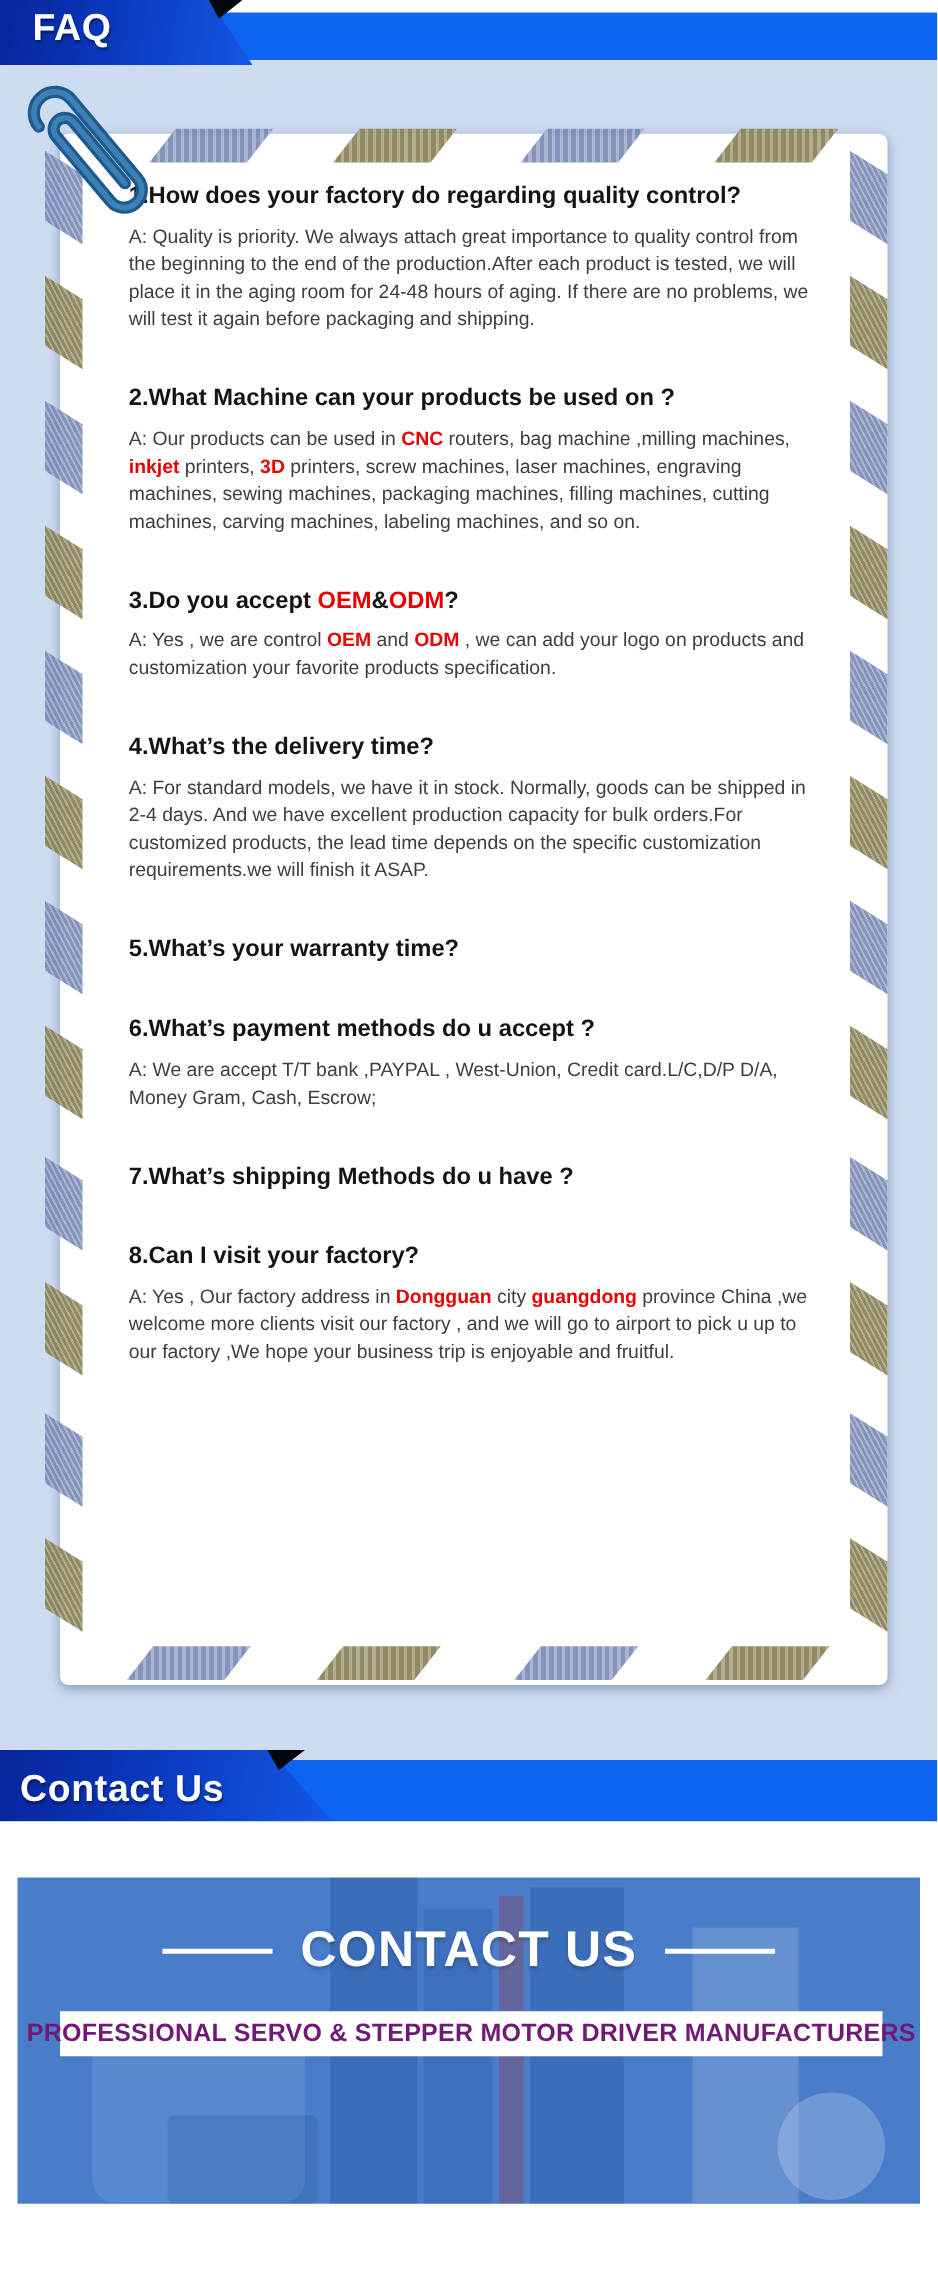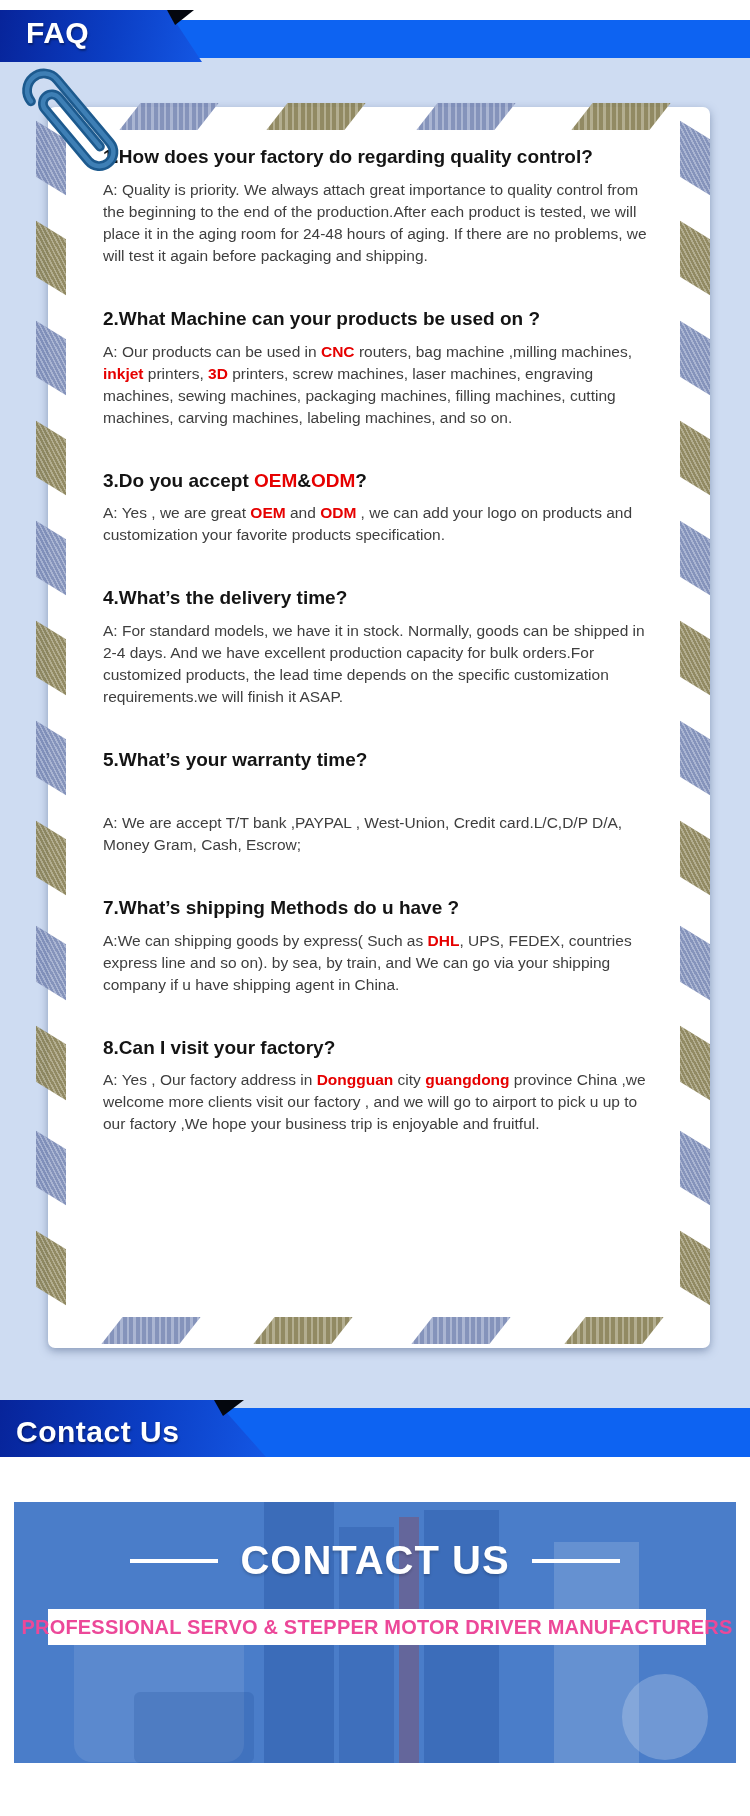--- a/index.html
+++ b/index.html
@@ -9,21 +9,21 @@
   .bg-white-bottom{position:absolute;left:0;top:1457px;width:750px;height:359px;background:#ffffff;}
 
   
   .banner{position:absolute;left:0;width:750px;}
   .banner .band{position:absolute;left:0;width:750px;background:#0d63f2;}
   .banner .ribbon{position:absolute;top:0;left:0;bottom:0;
       background:linear-gradient(100deg,#07249a 0%,#0b3ec4 55%,#1457e4 100%);}
   .banner .fold{position:absolute;background:#04070e;}
   .banner .title{position:absolute;color:#fff;font-weight:800;letter-spacing:.5px;
       text-shadow:1px 2px 2px rgba(0,0,0,.35);white-space:nowrap;}
-  .banner-faq{top:10px;height:52px;}
+  .banner-faq{top:0;height:52px;}
   .banner-faq .band{top:10px;height:38px;}
   .banner-faq .ribbon{width:202px;clip-path:polygon(0 0,83% 0,100% 100%,0 100%);}
   .banner-faq .fold{left:167px;top:0;width:27px;height:15px;clip-path:polygon(0 0,100% 0,30% 100%);}
   .banner-faq .title{left:26px;top:6px;font-size:30px;}
   .banner-contact{top:1400px;height:57px;}
   .banner-contact .band{top:8px;height:49px;}
   .banner-contact .ribbon{width:266px;clip-path:polygon(0 0,81% 0,100% 100%,0 100%);}
   .banner-contact .fold{left:214px;top:0;width:30px;height:16px;clip-path:polygon(0 0,100% 0,30% 100%);}
   .banner-contact .title{left:16px;top:15px;font-size:30px;}
 
@@ -51,21 +51,21 @@
       background:#4a7dc9;overflow:hidden;}
   .sil{position:absolute;}
   .contact-content{position:relative;z-index:2;width:100%;height:100%;}
   .heading-row{display:flex;align-items:center;justify-content:center;gap:22px;padding-top:36px;}
   .dash{width:88px;height:4px;background:#ffffff;}
   .contact-heading{margin:0;color:#ffffff;font-size:40px;font-weight:800;letter-spacing:1px;
       text-shadow:0 2px 3px rgba(0,0,0,.2);}
   .contact-sub{margin-top:14px;text-align:center;color:#ffffff;font-size:29px;font-weight:400;
       letter-spacing:2px;}
   .contact-bar{margin:26px 30px 0 34px;height:36px;background:#ffffff;display:flex;
-      align-items:center;justify-content:center;color:#ec4899;font-size:20px;font-weight:700;
+      align-items:center;justify-content:center;color:#701a75;font-size:20px;font-weight:700;
       letter-spacing:.2px;white-space:nowrap;}
 </style>
 </head>
 <body>
 
 <div class="page">
 
   <div class="bg-blue"></div>
   <div class="bg-white-bottom"></div>
 
@@ -83,39 +83,39 @@
     <p class="faq-a"><span>A: Quality is priority. We always attach great importance to quality control from the beginning to the end of the production.After each product is tested, we will place it in the aging room for 24-48 hours of aging. If there are no problems, we will test it again before packaging and shipping.</span></p>
   </div>
 
   <div class="faq-item">
     <h3 class="faq-q"><span>2.What Machine can your products be used on ?</span></h3>
     <p class="faq-a"><span>A: Our products can be used in </span><span class="red">CNC</span><span> routers, bag machine ,milling machines, </span><span class="red">inkjet</span><span> printers, </span><span class="red">3D</span><span> printers, screw machines, laser machines, engraving machines, sewing machines, packaging machines, filling machines, cutting machines, carving machines, labeling machines, and so on.</span></p>
   </div>
 
   <div class="faq-item">
     <h3 class="faq-q"><span>3.Do you accept </span><span class="red">OEM</span><span>&amp;</span><span class="red">ODM</span><span>?</span></h3>
-    <p class="faq-a"><span>A: Yes , we are great </span><span class="red">OEM</span><span> and </span><span class="red">ODM</span><span> , we can add your logo on products and customization your favorite products specification.</span></p>
+    <p class="faq-a"><span>A: Yes , we are control </span><span class="red">OEM</span><span> and </span><span class="red">ODM</span><span> , we can add your logo on products and customization your favorite products specification.</span></p>
   </div>
 
   <div class="faq-item">
     <h3 class="faq-q"><span>4.What’s the delivery time?</span></h3>
     <p class="faq-a"><span>A: For standard models, we have it in stock. Normally, goods can be shipped in 2-4 days. And we have excellent production capacity for bulk orders.For customized products, the lead time depends on the specific customization requirements.we will finish it ASAP.</span></p>
   </div>
 
   <div class="faq-item">
     <h3 class="faq-q"><span>5.What’s your warranty time?</span></h3>
   </div>
 
   <div class="faq-item">
+    <h3 class="faq-q"><span>6.What’s payment methods do u accept ?</span></h3>
     <p class="faq-a"><span>A: We are accept T/T bank ,PAYPAL , West-Union, Credit card.L/C,D/P D/A, Money Gram, Cash, Escrow;</span></p>
   </div>
 
   <div class="faq-item">
     <h3 class="faq-q"><span>7.What’s shipping Methods do u have ?</span></h3>
-    <p class="faq-a"><span>A:We can shipping goods by express( Such as </span><span class="red">DHL</span><span>, UPS, FEDEX, countries express line and so on). by sea, by train, and We can go via your shipping company if u have shipping agent in China.</span></p>
   </div>
 
   <div class="faq-item">
     <h3 class="faq-q"><span>8.Can I visit your factory?</span></h3>
     <p class="faq-a"><span>A: Yes , Our factory address in </span><span class="red">Dongguan</span><span> city </span><span class="red">guangdong</span><span> province China ,we welcome more clients visit our factory , and we will go to airport to pick u up to our factory ,We hope your business trip is enjoyable and fruitful.</span></p>
   </div>
 </div>
   <div class="tape h blue" style="left: 82px; top: -4px;"></div>
       <div class="tape h olive" style="left: 229px; top: -4px;"></div>
       <div class="tape h blue" style="left: 379px; top: -4px;"></div>

